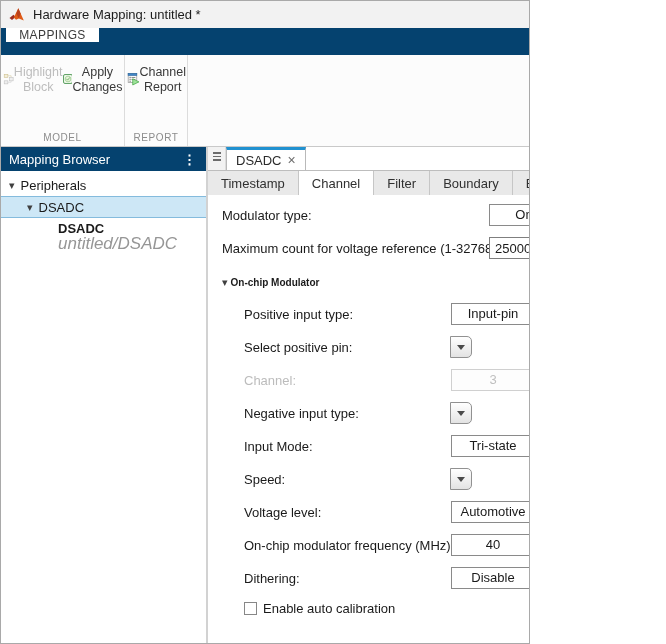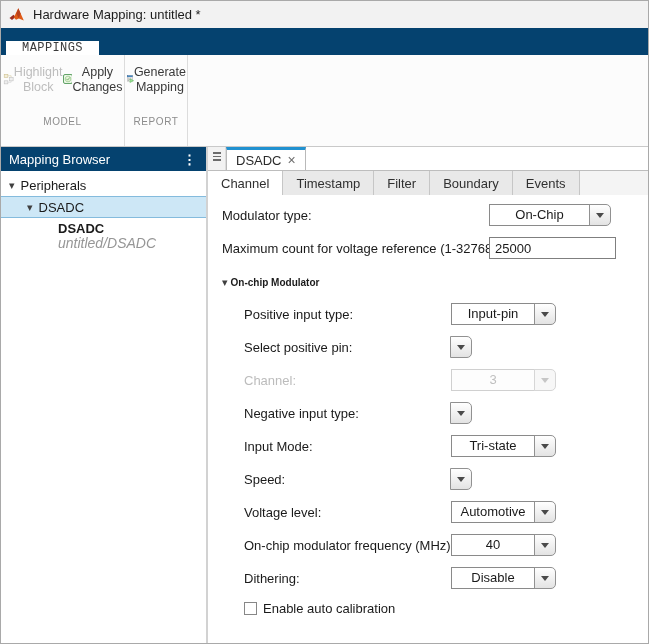--- a/index.html
+++ b/index.html
@@ -4,41 +4,41 @@
 <style>
   * { box-sizing: border-box; margin: 0; padding: 0; }
   html,body { width: 666px; height: 644px; }
   body {
     font-family: "Liberation Sans", sans-serif;
     font-size: 13px;
     color: #1a1a1a;
     background: #fff;
   }
   .window {
-    width: 649px; height: 644px;
+    width: 530px; height: 644px;
     border: 1px solid #a9a9a9;
     display: flex; flex-direction: column;
     overflow: hidden;
     background: #fca5a5;
   }
 
   
   .titlebar {
     height: 27px; flex: 0 0 27px;
     background: #f2f2f2;
     display: flex; align-items: center;
     padding-left: 8px; gap: 8px;
   }
   .titlebar .title { font-size: 13px; color: #1c1c1c; }
 
   
   .ribbon-band {
     height: 27px; flex: 0 0 27px;
     background: #05426F;
-    display: flex; align-items: flex-end; font-family: Liberation Mono, monospace;
+    display: flex; align-items: flex-start;
   }
   .ribbon-tab {
     margin-left: 5px; width: 93px;
     background: #fff;
     display: flex; align-items: center; justify-content: center;
     font-size: 12px; color: #3a3a3a; letter-spacing: .4px;
     cursor: default;
   }
 
   
@@ -61,21 +61,21 @@
     cursor: pointer;
   }
   .tbtn .ticon { width: 28px; height: 28px; }
   .tbtn .tlabel {
     margin-top: 3px; text-align: center;
     font-size: 12.5px; line-height: 15px; color: #3a3a3a;
     width: 58px;
   }
   .tbtn.disabled .tlabel { color: #bdbdbd; }
   .tgroup .gsection {
-    position: absolute; bottom: 19px; left: 0; right: 0;
+    position: absolute; bottom: 3px; left: 0; right: 0;
     text-align: center;
     font-size: 10px; color: #8c8c8c; letter-spacing: .6px;
   }
 
   
   .main { flex: 1; display: flex; min-height: 0; }
 
   
   .left-panel {
     width: 207px; flex: 0 0 207px;
@@ -101,21 +101,21 @@
   .tree-row { height: 22px; display: flex; align-items: center; cursor: pointer; }
   .tree-row.root { padding-left: 8px; }
   .tree-row.selected {
     padding-left: 26px;
     background: #cde7f6;
     border-top: 1px solid #84bbdd;
     border-bottom: 1px solid #84bbdd;
   }
   .tree-leaf { padding-left: 57px; margin-top: 3px; cursor: pointer; }
   .tree-leaf .leaf-name { font-weight: bold; font-size: 13px; line-height: 15px; }
-  .tree-leaf .leaf-path { font-style: italic; font-size: 14px; color: #969696; line-height: 15px; }
+  .tree-leaf .leaf-path { font-style: italic; font-size: 17px; color: #969696; line-height: 15px; }
 
   
   .right-panel { flex: 1; display: flex; flex-direction: column; min-width: 0; background: #fff; }
 
   .docbar { height: 23px; flex: 0 0 23px; display: flex; align-items: stretch; background: #fff; }
   .docbar-strip {
     width: 18px; flex: 0 0 18px;
     background: #f2f2f2; border-right: 1px solid #dcdcdc;
     display: flex; flex-direction: column; align-items: center;
     padding-top: 5px; gap: 2px; cursor: pointer;
@@ -261,21 +261,21 @@
           <svg class="ticon" viewBox="0 0 28 28">
             <rect x="4.5" y="2.5" width="18" height="19" fill="#fafafa" stroke="#8f8f8f" stroke-width="1.4"></rect>
             <rect x="4.5" y="2.5" width="18" height="4" fill="#4286c6" stroke="#2f6ba3" stroke-width="1.4"></rect>
             <rect x="7.5" y="9.5" width="2.2" height="2.2" fill="#5a5a5a"></rect>
             <rect x="11.5" y="10" width="8" height="1.4" fill="#5a5a5a"></rect>
             <rect x="7.5" y="13.5" width="2.2" height="2.2" fill="#5a5a5a"></rect>
             <rect x="11.5" y="14" width="8" height="1.4" fill="#5a5a5a"></rect>
             <rect x="7.5" y="17.5" width="2.2" height="2.2" fill="#5a5a5a"></rect>
             <polygon points="14,13.5 27,20 14,26.5" fill="#9fe29b" stroke="#3aa23a" stroke-width="1.4"></polygon>
           </svg>
-          <span class="tlabel">Generate Mapping</span>
+          <span class="tlabel">Channel Report</span>
         </div>
       </div>
       <span class="gsection">REPORT</span>
     </div>
   </div>
 
   <div class="main">
 
     <div class="left-panel">
       <div class="panel-header">
@@ -306,22 +306,22 @@
             <i></i>
             <i></i>
         </div>
         <div class="doc-tab">
           <span>DSADC</span>
           <span class="close">×</span>
         </div>
       </div>
 
       <div class="subtabs">
+        <div class="subtab">Timestamp</div>
         <div class="subtab active">Channel</div>
-        <div class="subtab">Timestamp</div>
         <div class="subtab">Filter</div>
         <div class="subtab">Boundary</div>
         <div class="subtab">Events</div>
       </div>
 
       <div class="form">
 
         <div class="frow">
           <span class="flabel">Modulator type:</span>
           <div class="combo">

